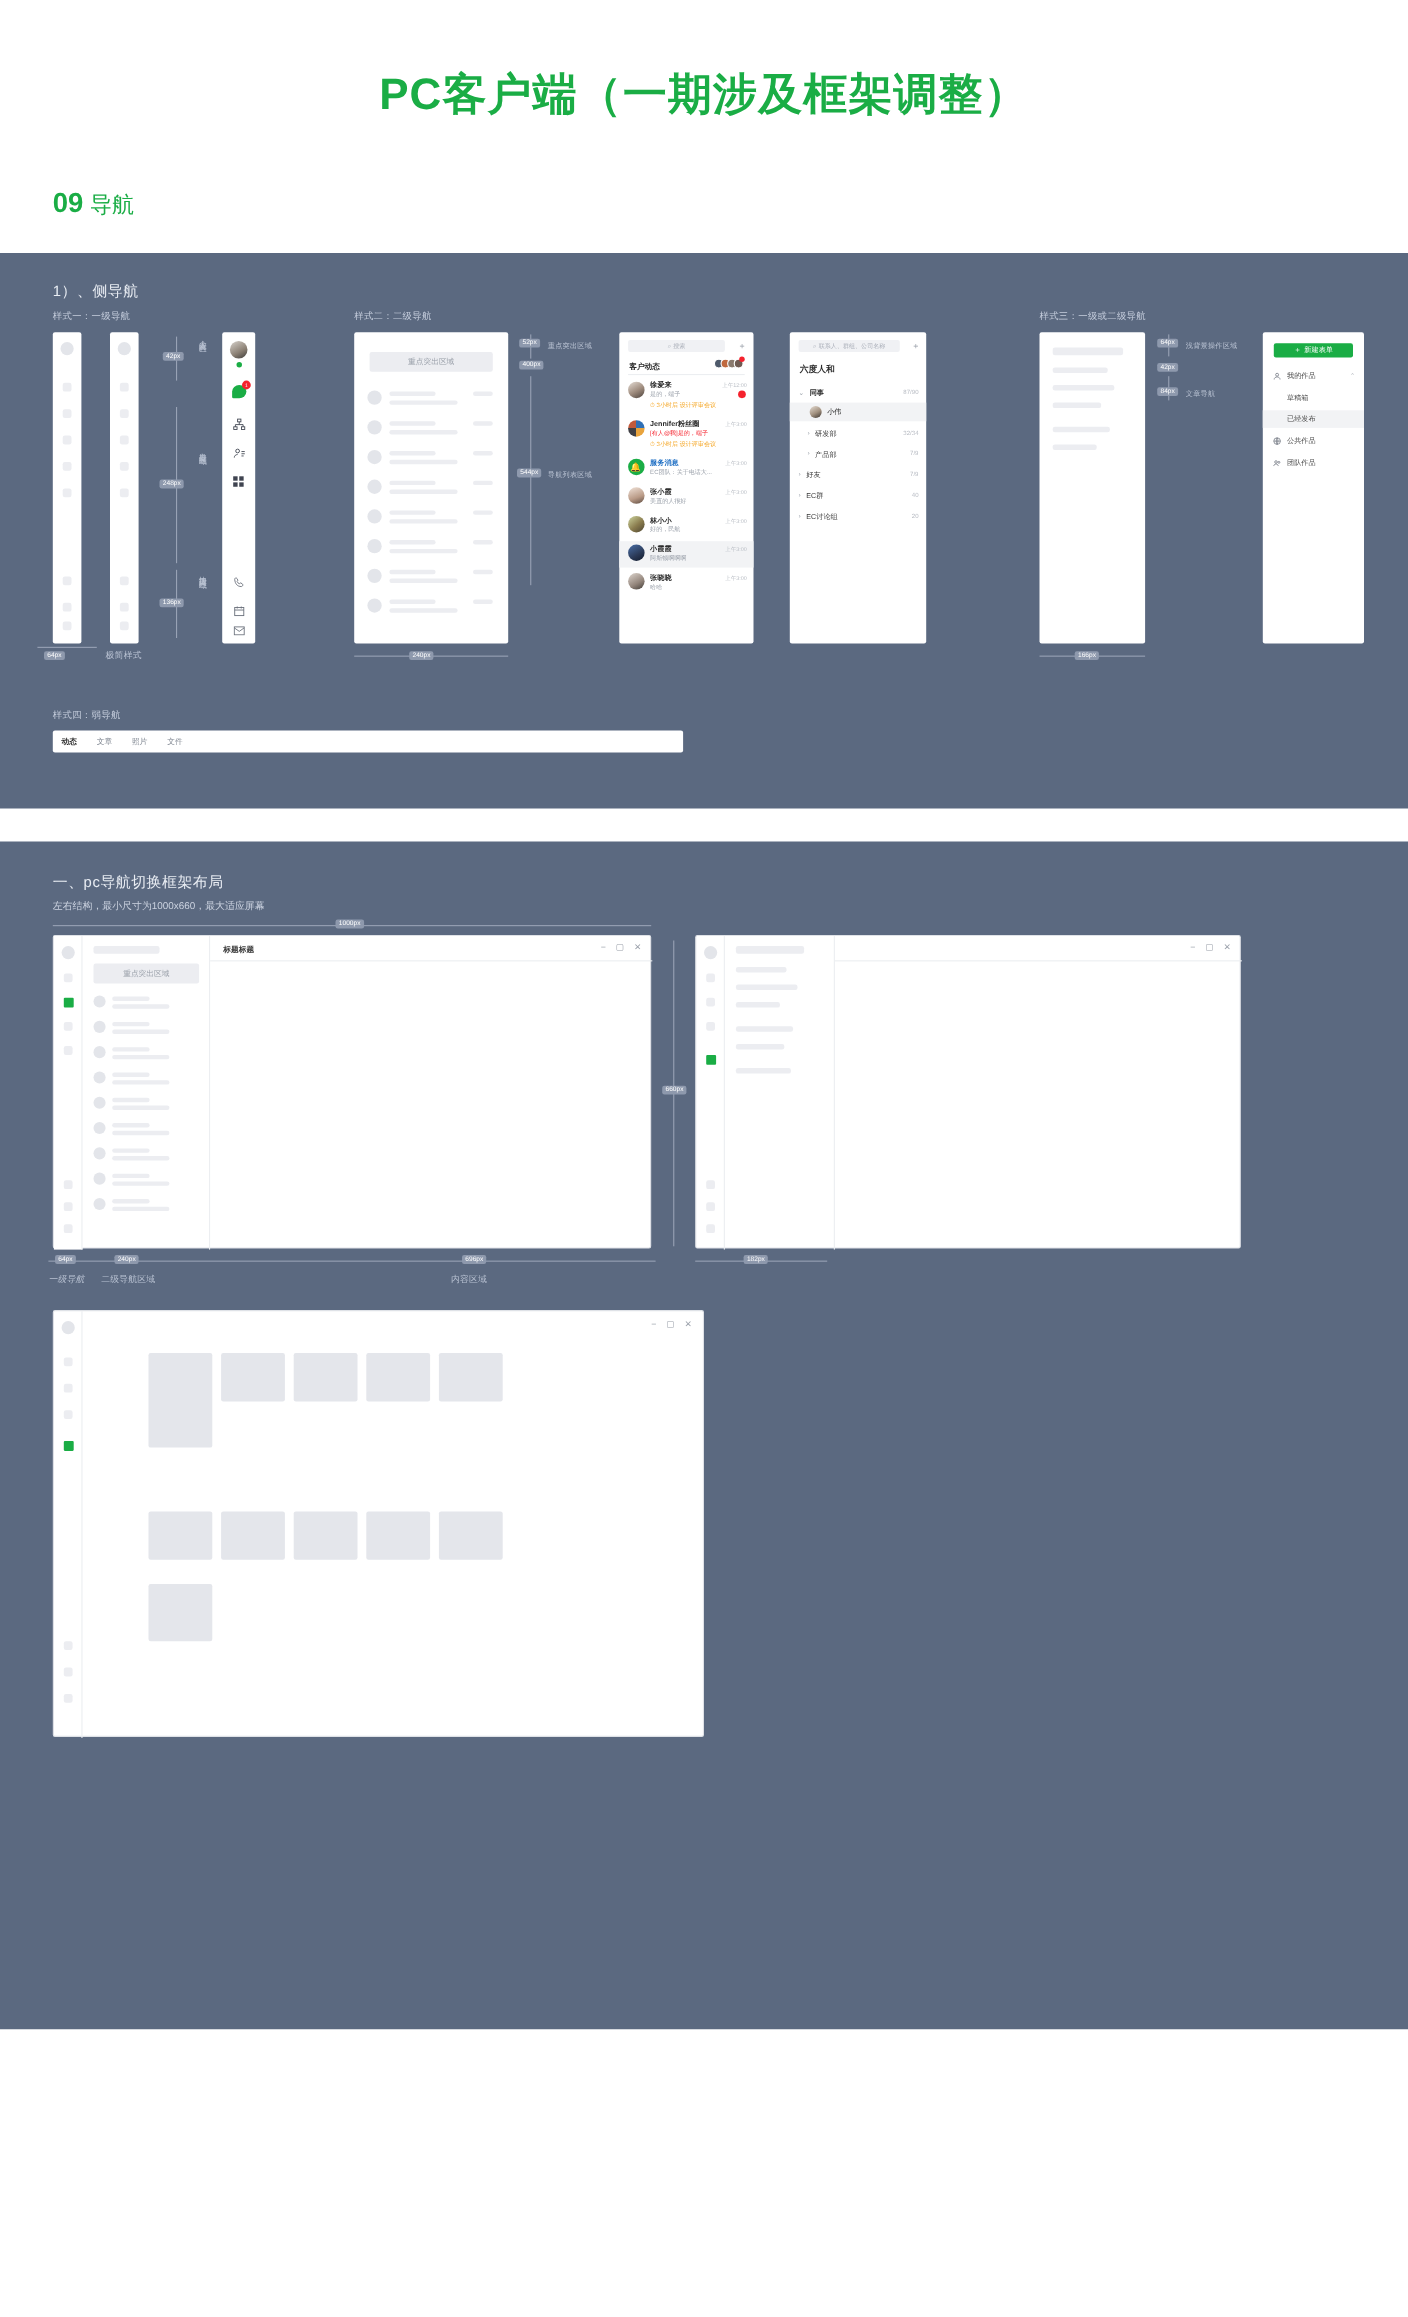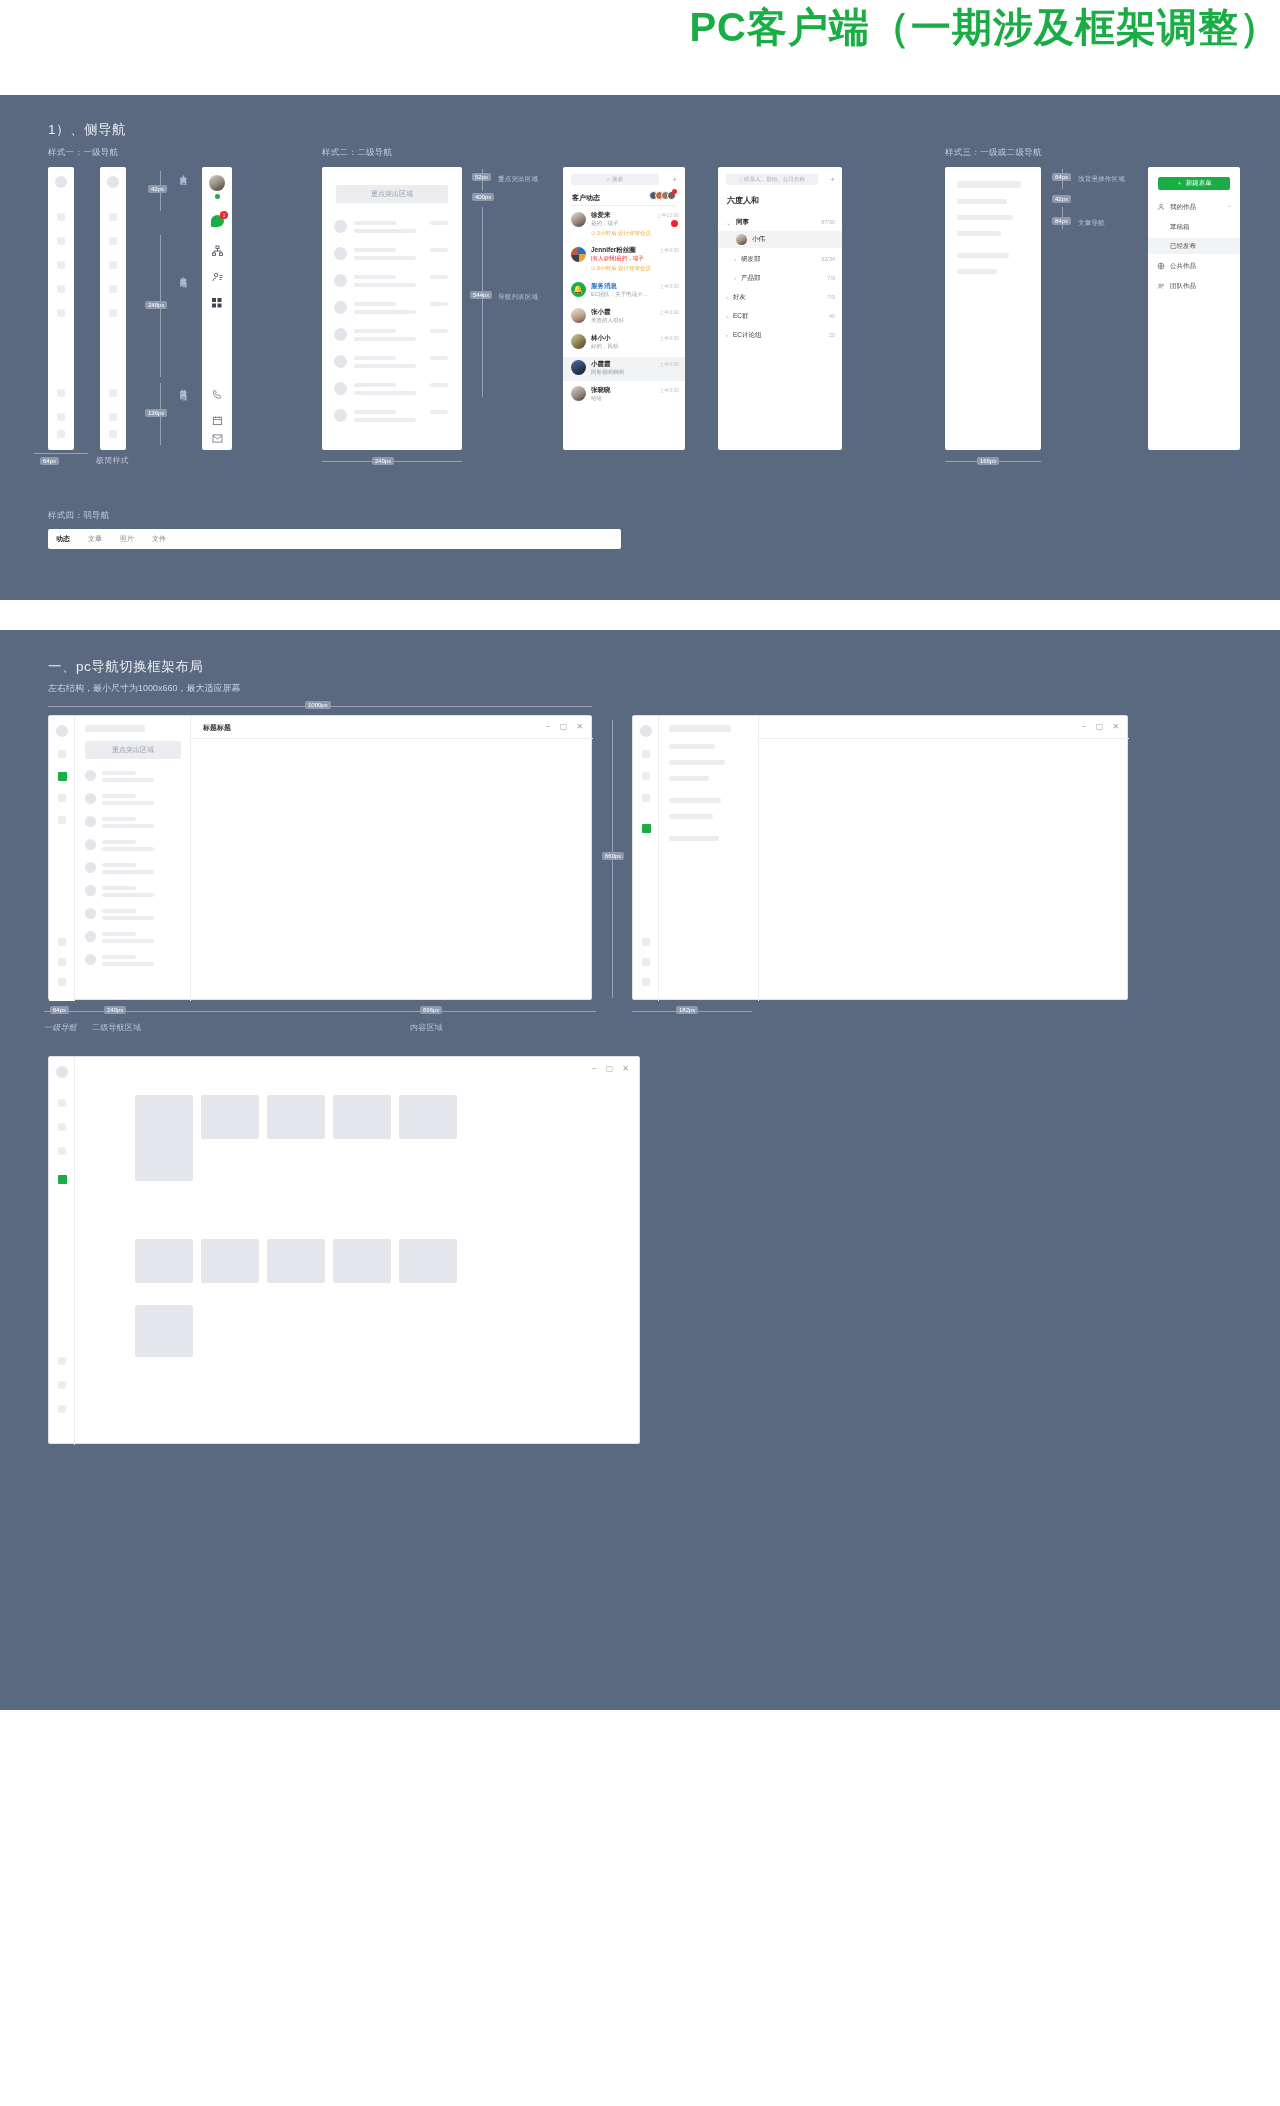--- a/index.html
+++ b/index.html
@@ -8,25 +8,26 @@
     font-family: "Liberation Sans", "DejaVu Sans", sans-serif;
     background: #ffffff;
     color: #333;
     width: 1280px;
     position: relative;
   }
   .page { width: 1280px; position: relative; overflow: hidden; }
 
   
   .doc-title {
-    text-align: right;
+    text-align: center;
     color: #1AAD45;
     font-size: 40px;
     font-weight: bold;
     letter-spacing: 1px;
+    padding-top: 58px;
     padding-bottom: 10px;
   }
 
   
   .section-header {
     padding-left: 48px;
     color: #1AAD45;
     font-size: 23px;
     font-weight: bold;
   }
@@ -121,20 +122,23 @@
 
   .green-sq { background:#1AAD45; border-radius:1px; }
 </style>
 </head>
 <body>
 
 <div class="page">
 
   <div class="doc-title">PC客户端（一期涉及框架调整）</div>
 
+  <div class="section-header" style="margin-top:48px;">
+    <span class="sec-num">09</span><span class="sec-name">导航</span>
+  </div>
 
   <div class="dark-panel" style="height:505px; margin-top:30px;">
 
     <div class="sub-title" style="position:absolute; left:48px; top:26px;">1）、侧导航</div>
 
     <div class="style-label" style="position:absolute; left:48px; top:52px;font-family:Liberation Serif, serif;">样式一：一级导航</div>
 
     <div class="card" style="left:48px; top:72px; width:26px; height:283px;">
       <div class="circ" style="position:absolute;left:7px;top:9px;width:12px;height:12px;"></div>
       <div class="ph" style="position:absolute;left:9px;top:46px;width:8px;height:8px;"></div>

